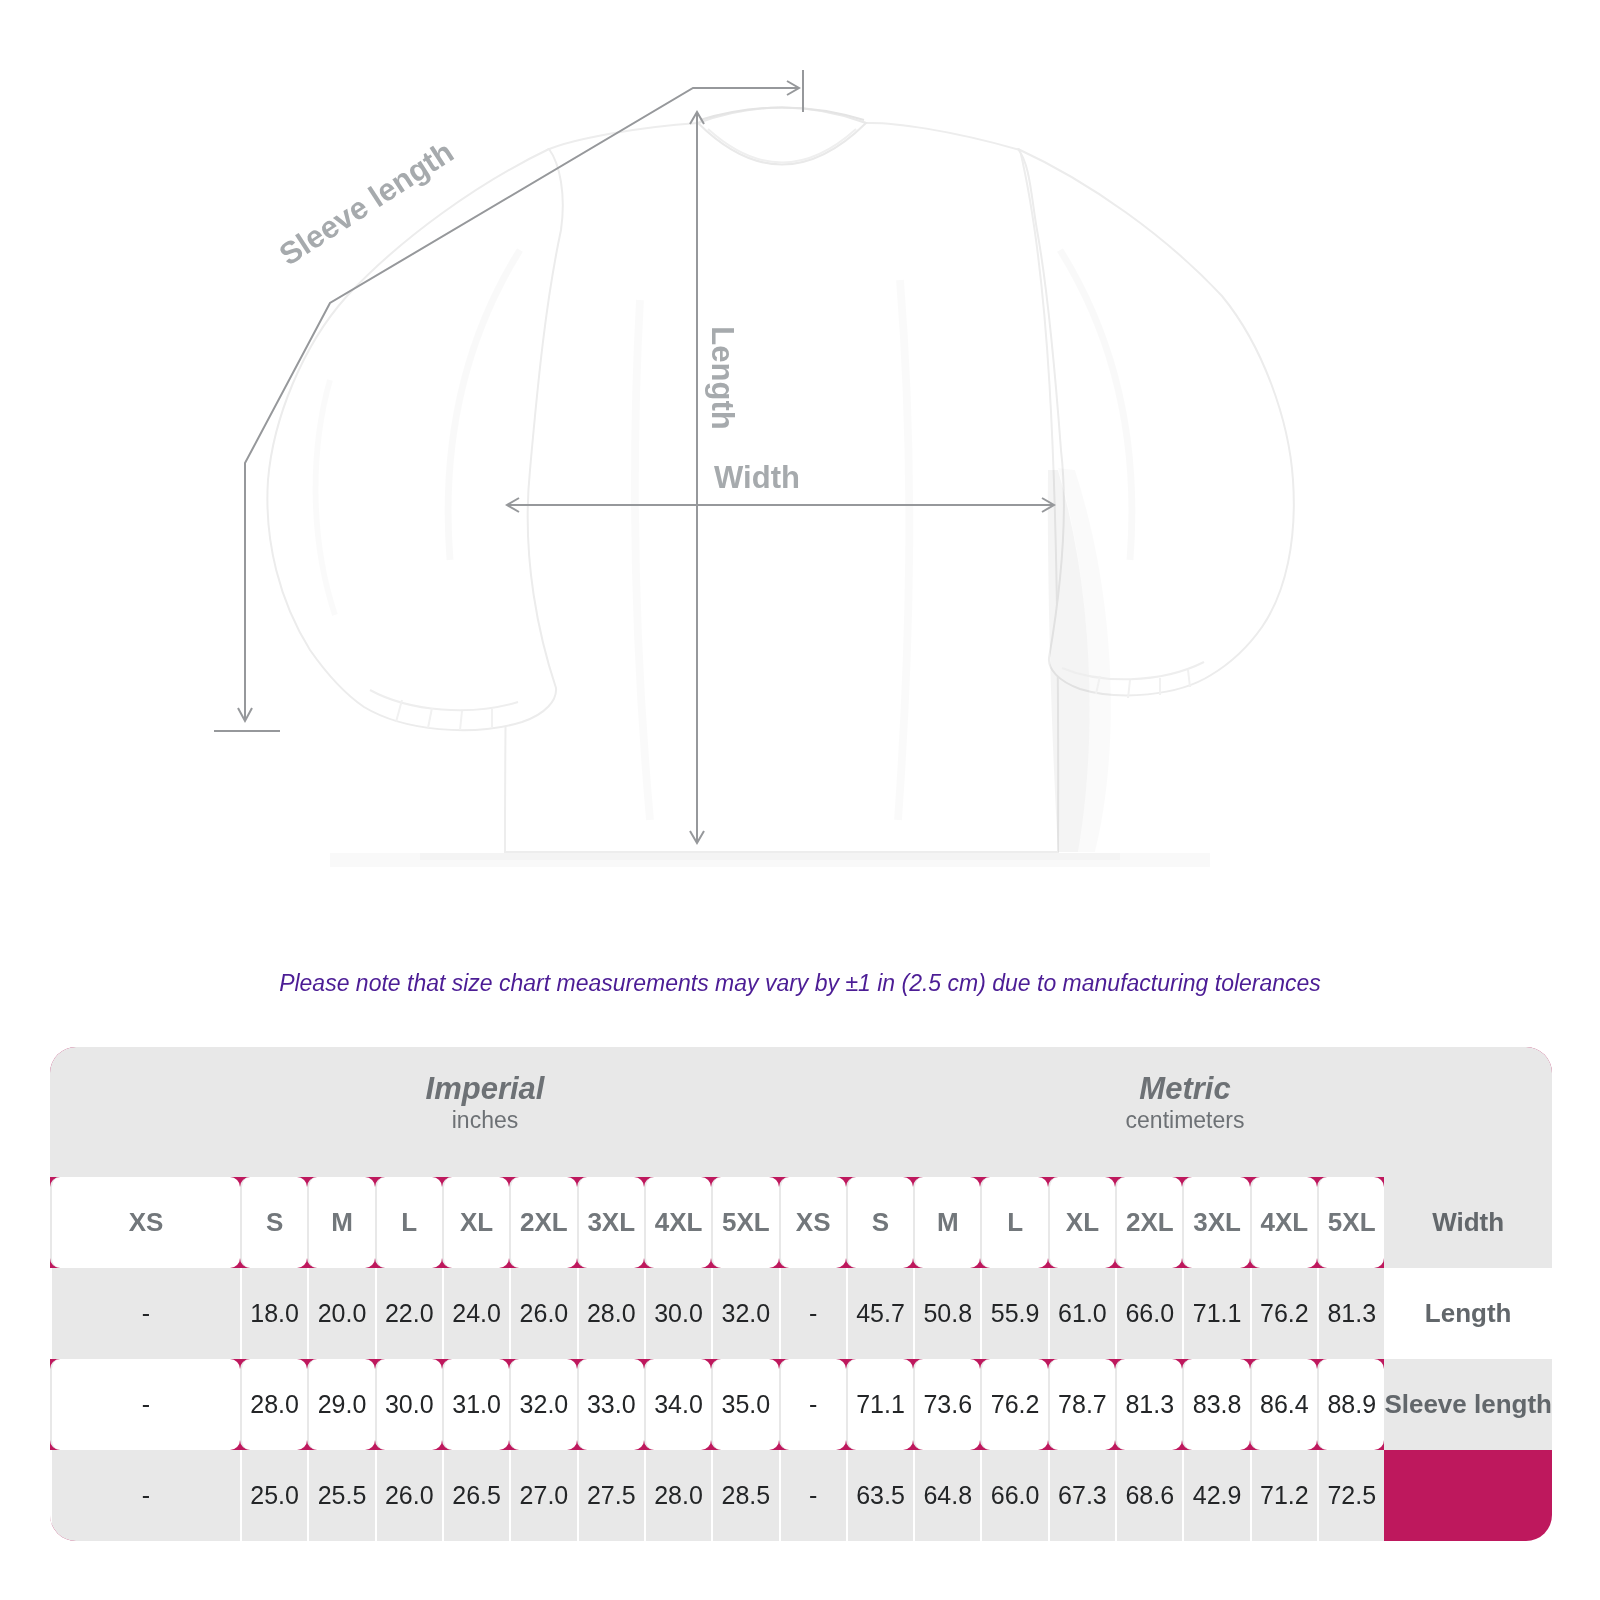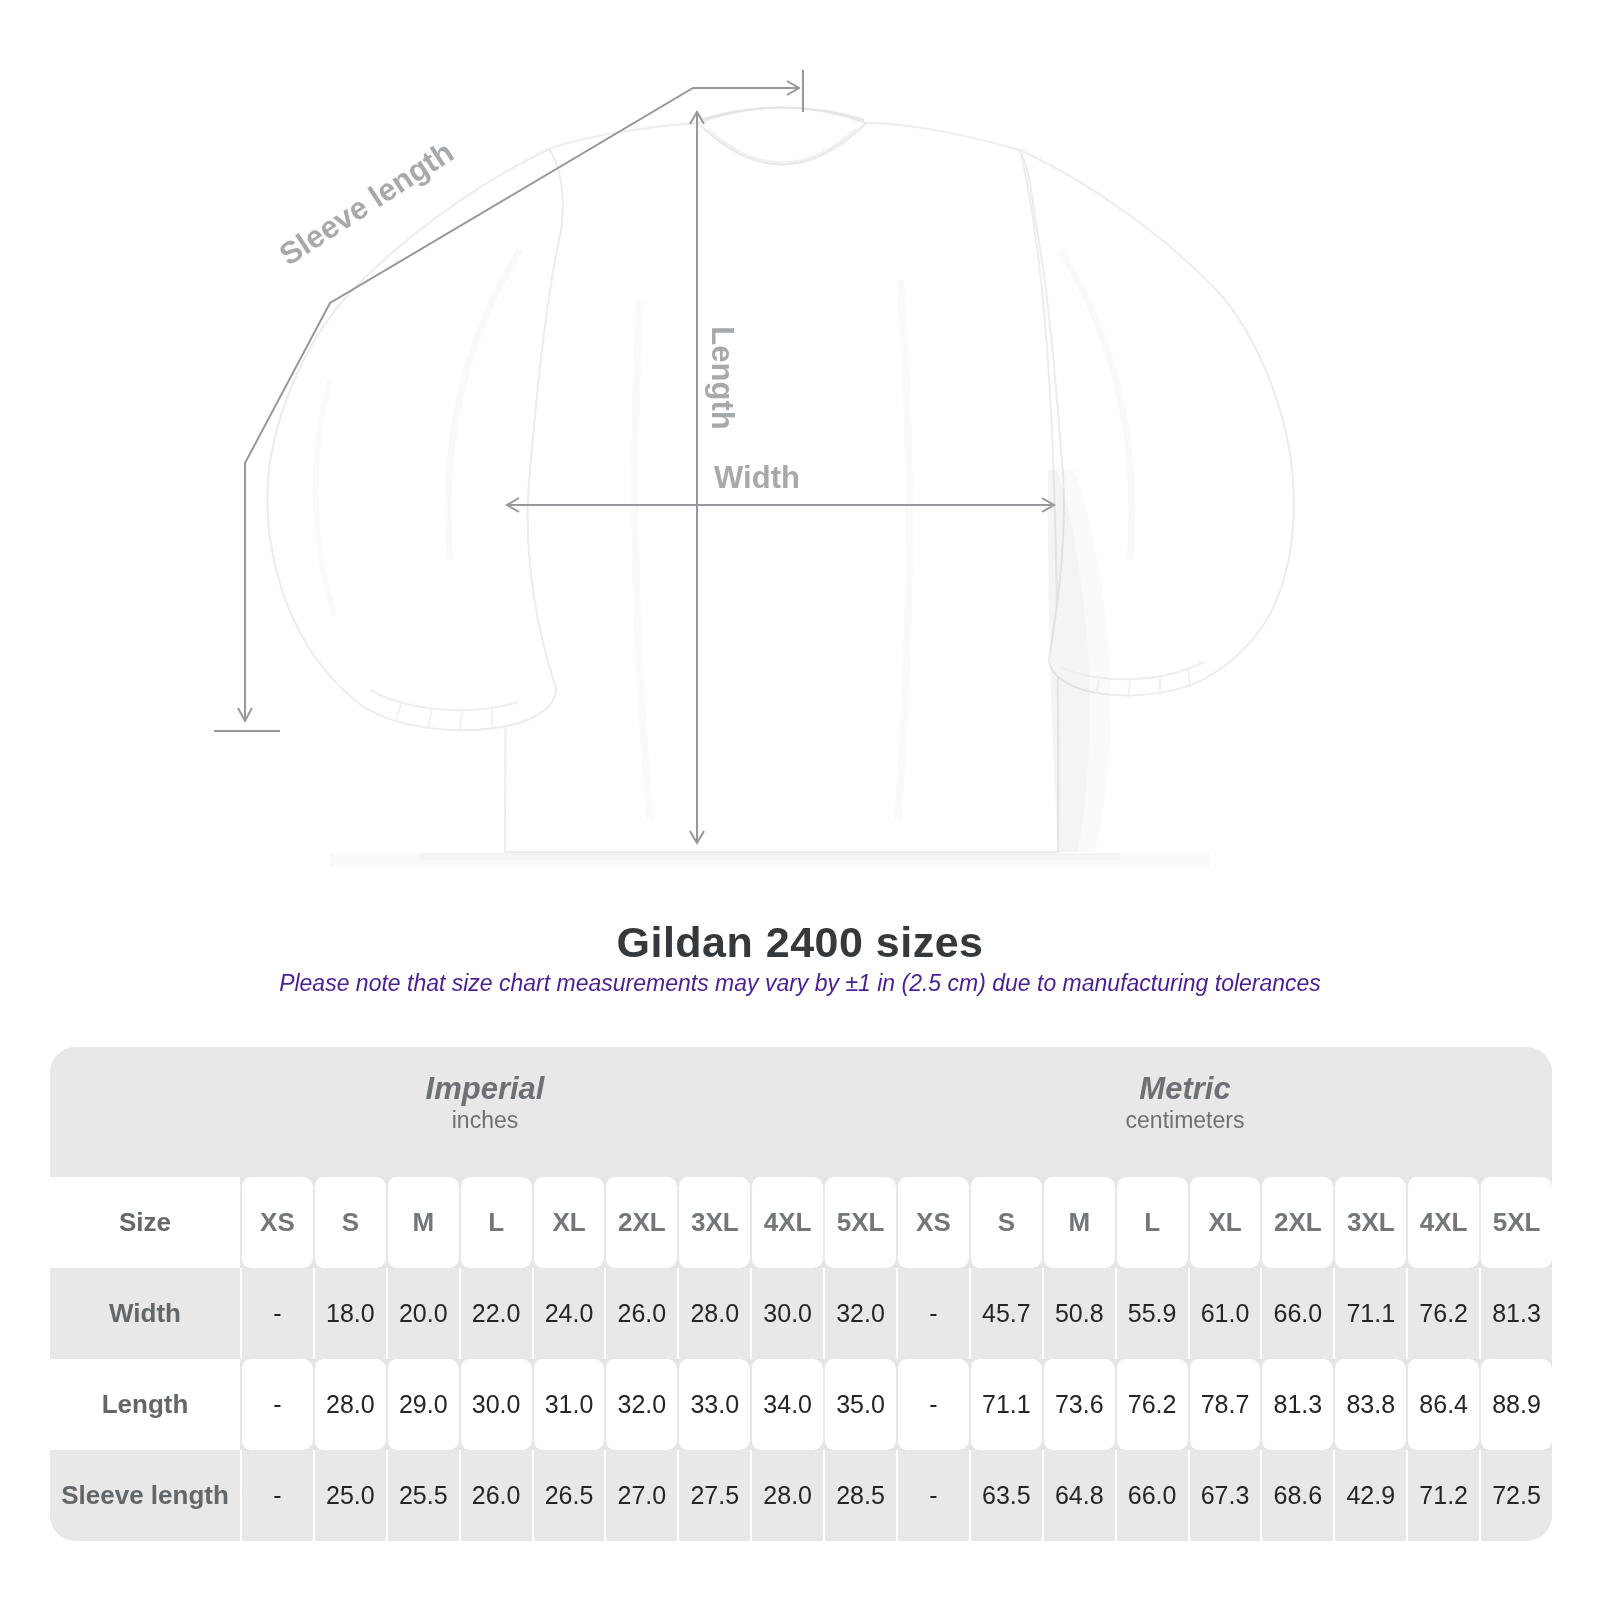--- a/index.html
+++ b/index.html
@@ -13,21 +13,21 @@
     position:absolute; left:0; top:918px; width:1600px; text-align:center;
     font-size:43px; font-weight:bold; color:#36393c; letter-spacing:0.5px;
   }
   .subtitle {
     position:absolute; left:0; top:970px; width:1600px; text-align:center;
     font-size:23px; font-style:italic; color:#4c1d95;
   }
 
   .tbl {
     position:absolute; left:50px; top:1047px; width:1502px;
-    border-radius:26px; overflow:hidden; background:#e5e5e5;
+    border-radius:26px; overflow:hidden; background:#be185d;
   }
   .band { height:130px; background:#e8e8e8; position:relative; }
   .unit { position:absolute; transform:translateX(-50%); text-align:center; color:#6d7175; }
   .unit-title { font-size:31px; font-weight:bold; font-style:italic; line-height:36px; }
   .unit-sub   { font-size:23px; }
   #unit-imperial { left:435px; top:24px; }
   #unit-metric   { left:1135px; top:24px; }
 
   .grid { display:grid; grid-template-columns:190px repeat(18, 1fr); }
   .cell {
@@ -131,36 +131,34 @@
       </g>
     </g>
 
     <g fill="#a6aaad" font-family="Liberation Sans, sans-serif" font-weight="bold" font-size="31">
       <text text-anchor="middle" transform="translate(372,212) rotate(-33)">Sleeve length</text>
       <text text-anchor="middle" transform="translate(712,378) rotate(90)">Length</text>
       <text text-anchor="middle" x="757" y="488">Width</text>
     </g>
   </svg>
 
-  <div class="title">Gildan 2400 sizes</div>
   <div class="subtitle">Please note that size chart measurements may vary by ±1 in (2.5 cm) due to manufacturing tolerances</div>
 
   <div class="tbl">
     <div class="band">
       <div class="unit" id="unit-imperial">
         <div class="unit-title">Imperial</div>
         <div class="unit-sub">inches</div>
       </div>
       <div class="unit" id="unit-metric">
         <div class="unit-title">Metric</div>
         <div class="unit-sub">centimeters</div>
       </div>
     </div>
     <div class="grid">
-        <div class="cell rw lbl">Size</div>
         <div class="cell rw szh bl-w">XS</div>
         <div class="cell rw szh bl-w">S</div>
         <div class="cell rw szh bl-w">M</div>
         <div class="cell rw szh bl-w">L</div>
         <div class="cell rw szh bl-w">XL</div>
         <div class="cell rw szh bl-w">2XL</div>
         <div class="cell rw szh bl-w">3XL</div>
         <div class="cell rw szh bl-w">4XL</div>
         <div class="cell rw szh bl-w">5XL</div>
         <div class="cell rw szh bl-w">XS</div>

